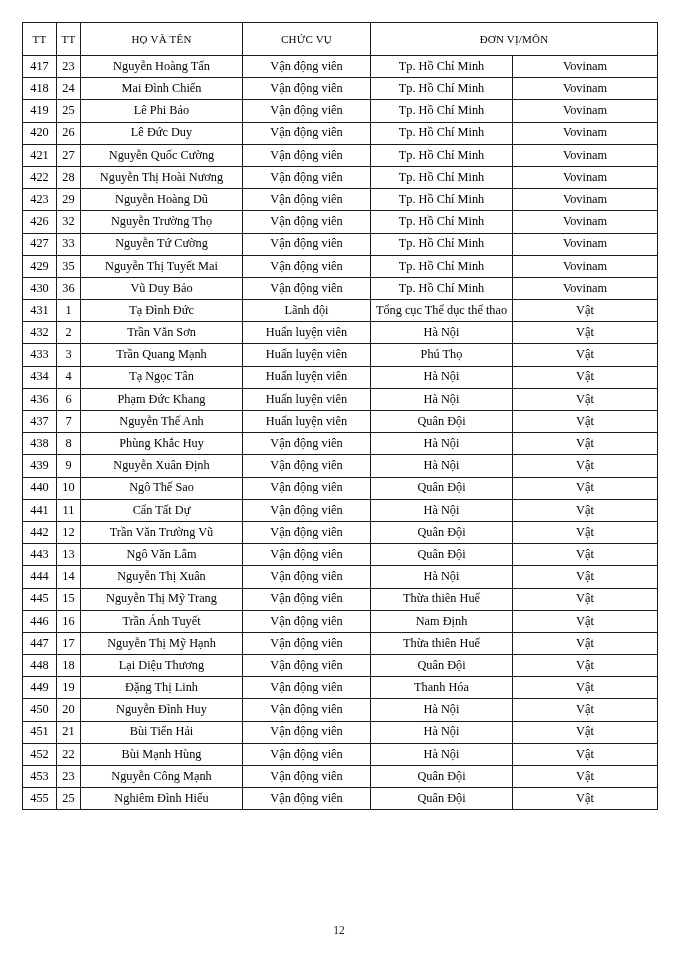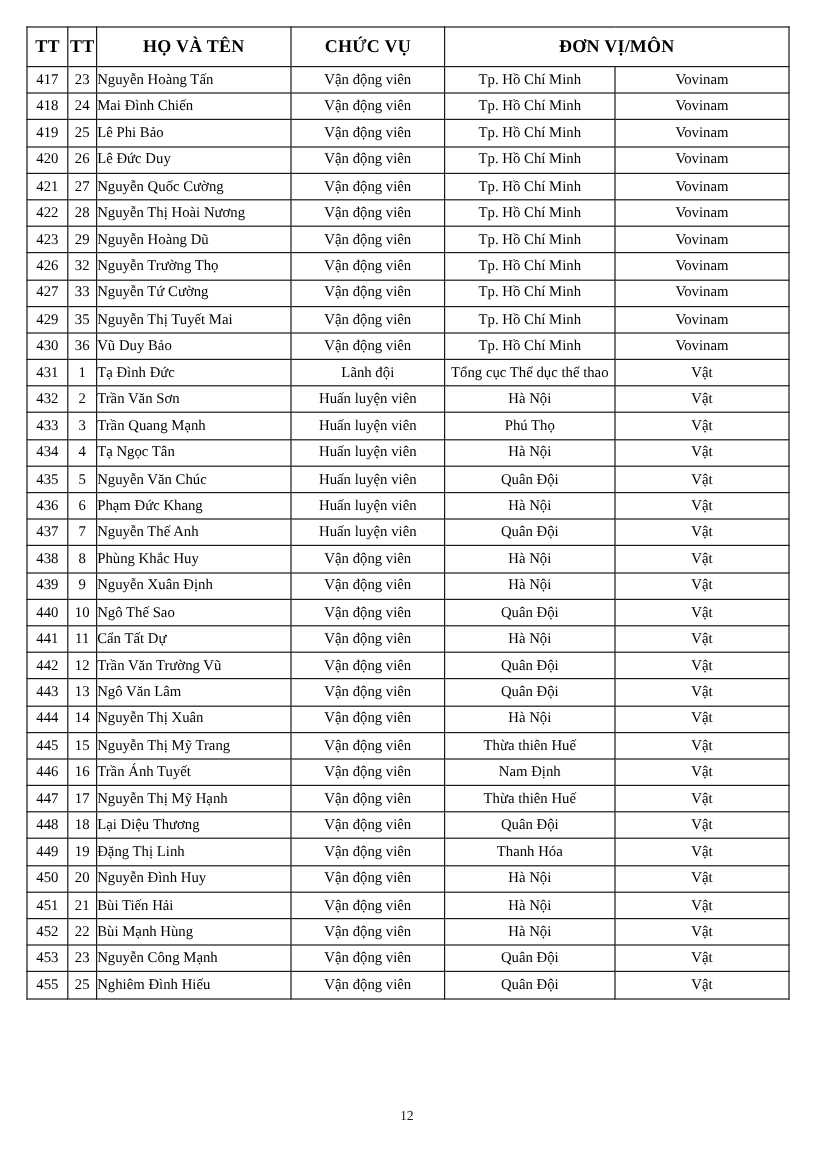--- a/index.html
+++ b/index.html
@@ -39,39 +39,39 @@
   table.roster td {
     border: 1px solid #1a1a1a;
     padding: 0;
     vertical-align: middle;
     font-size: 12.3px;
     line-height: 1.1;
     height: 22.2px;
     box-sizing: border-box;
   }
   table.roster thead th {
-    font-weight: bold;
+    font-weight: normal;
     text-align: center;
     height: 33px;
-    font-size: 15px;
+    font-size: 11px;
     letter-spacing: 0.2px;
   }
   col.c-tt1 { width: 34px; }
   col.c-tt2 { width: 24px; }
   col.c-name { width: 162px; }
   col.c-role { width: 128px; }
   col.c-unit { width: 142px; }
   col.c-sport { width: 145px; }
 
   td.tt1, td.tt2 {
     text-align: center;
     font-size: 12.1px;
   }
   td.name {
-    text-align: left;
+    text-align: center;
     padding-left: 6px;
     font-size: 12.4px;
   }
   td.role, td.unit, td.sport {
     text-align: center;
     font-size: 12.3px;
   }
   .page-number {
     position: absolute;
     left: 0;
@@ -222,28 +222,20 @@
           </tr>
           <tr>
             <td class="tt1">434</td>
             <td class="tt2">4</td>
             <td class="name">Tạ Ngọc Tân</td>
             <td class="role">Huấn luyện viên</td>
             <td class="unit">Hà Nội</td>
             <td class="sport">Vật</td>
           </tr>
           <tr>
-            <td class="tt1">435</td>
-            <td class="tt2">5</td>
-            <td class="name">Nguyễn Văn Chúc</td>
-            <td class="role">Huấn luyện viên</td>
-            <td class="unit">Quân Đội</td>
-            <td class="sport">Vật</td>
-          </tr>
-          <tr>
             <td class="tt1">436</td>
             <td class="tt2">6</td>
             <td class="name">Phạm Đức Khang</td>
             <td class="role">Huấn luyện viên</td>
             <td class="unit">Hà Nội</td>
             <td class="sport">Vật</td>
           </tr>
           <tr>
             <td class="tt1">437</td>
             <td class="tt2">7</td>

